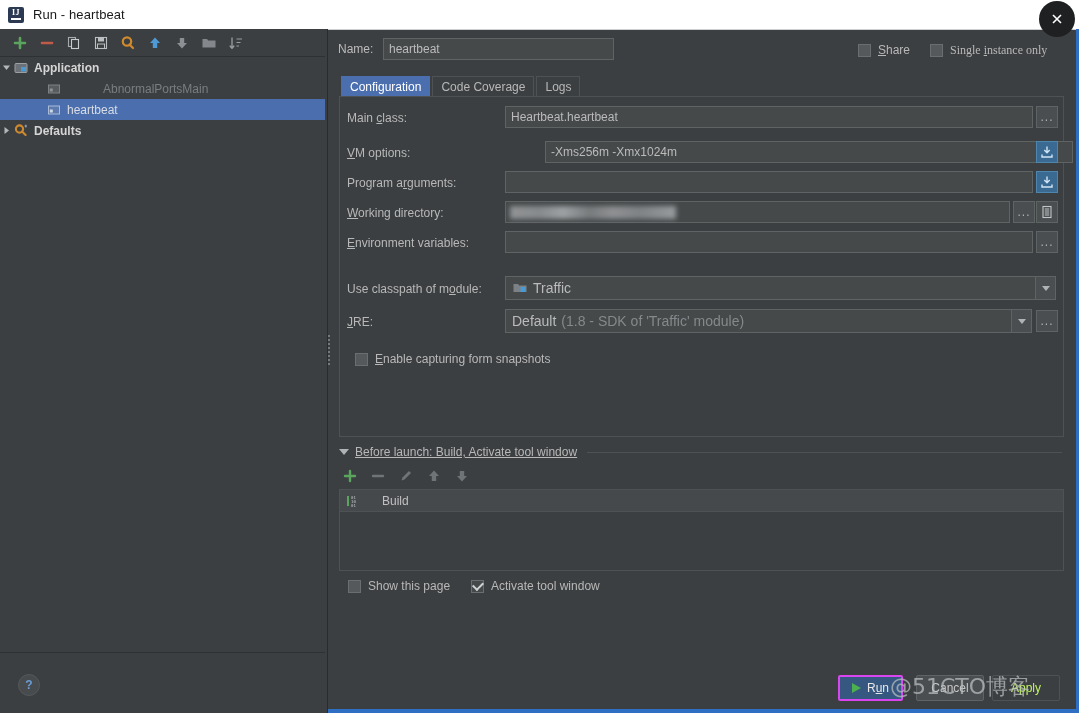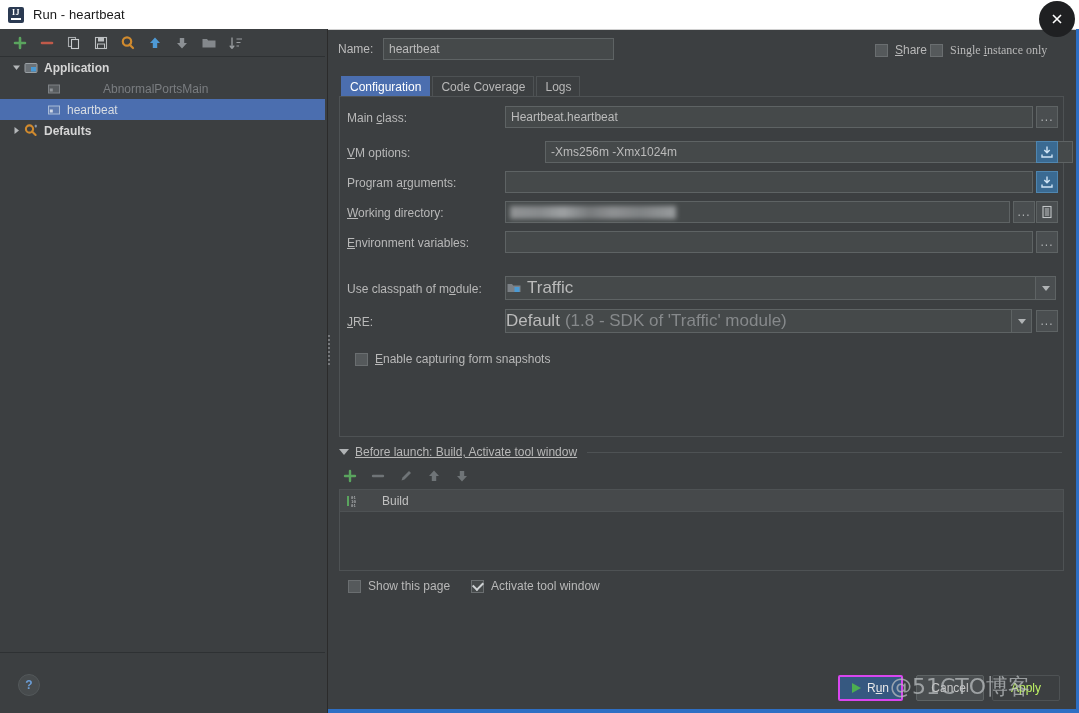--- a/index.html
+++ b/index.html
@@ -72,21 +72,21 @@
   .tb-icon { width: 16px; height: 16px; position: relative; cursor: pointer; flex:none;}
   .tree {
     position: absolute; left: 0; top: 27px; width: 325px; height: 595px;
     background: #3c3f41;
     border: 1px solid #2e3133;
     border-left: none; border-right: none;
     overflow: hidden;
   }
   .tree-row {
     height: 21px; display: flex; align-items: center;
-    padding-left: 10px; cursor: pointer; position: relative;
+    cursor: pointer; position: relative;
   }
   .tree-row.selected { background: #4b6eaf; }
   .tree-row .twisty {
     width: 13px; flex: none; display:flex; align-items:center; justify-content:center;
   }
   .tree-row .ricon { width: 16px; height: 16px; flex:none; margin-right: 5px; position: relative; }
   .tree-row .label { font-size: 12px; }
   .tree-row.bold .label { font-weight: bold; color: #d5d5d5; }
   .tree-row.dim .label { color: #7a7d80; margin-left: 36px; }
   .tree-row.selected .label { color: #d8dde3; }
@@ -173,22 +173,22 @@
     position: absolute;
     background: linear-gradient(90deg,#9a9c9e 0%, #8f9294 18%, #a8abad 32%,
                  #7e8183 48%, #97999b 62%, #86898b 78%, #a2a5a7 100%);
     filter: blur(2.4px);
     opacity: .9;
   }
 
   .combo {
     position: absolute; height: 24px; box-sizing: border-box;
     background: #45494a; border: 1px solid #5e6364;
-    display: flex; align-items: center; 
-    font-size: 17px; color: #bbbbbb; cursor: pointer;
+    display: flex; align-items: center; padding-left: 6px;
+    font-size: 14px; color: #bbbbbb; cursor: pointer;
   }
   .combo .arrow-btn {
     margin-left: auto; width: 19px; height: 100%;
     display:flex; align-items:center; justify-content:center;
     border-left: 1px solid #5e6364; background: #4a4e50;
   }
   .caret-down {
     width: 0; height: 0; border-left: 4px solid transparent;
     border-right: 4px solid transparent; border-top: 5px solid #b0b3b5;
   }
@@ -396,21 +396,21 @@
       <i></i>
       <i></i>
       <i></i>
   </div>
 
   <div class="right-top">
     <span class="name-label">Name:</span>
     <input class="name-input" type="text" value="heartbeat" style="">
   </div>
 
-  <div class="chk-row" style="left:858px; top:43px;margin-left:17px;">
+  <div class="chk-row" style="left:858px; top:43px;">
     <span class="chkbox"></span>
     <span class="chk-label"><span class="u">S</span><span>hare</span></span>
   </div>
   <div class="chk-row" style="left:930px; top:43px;font-family:Liberation Serif, serif;">
     <span class="chkbox"></span>
     <span class="chk-label">Single <span class="u">i</span>nstance only</span>
   </div>
 
   <div class="tabs">
     <div class="tab active">Configuration</div>

